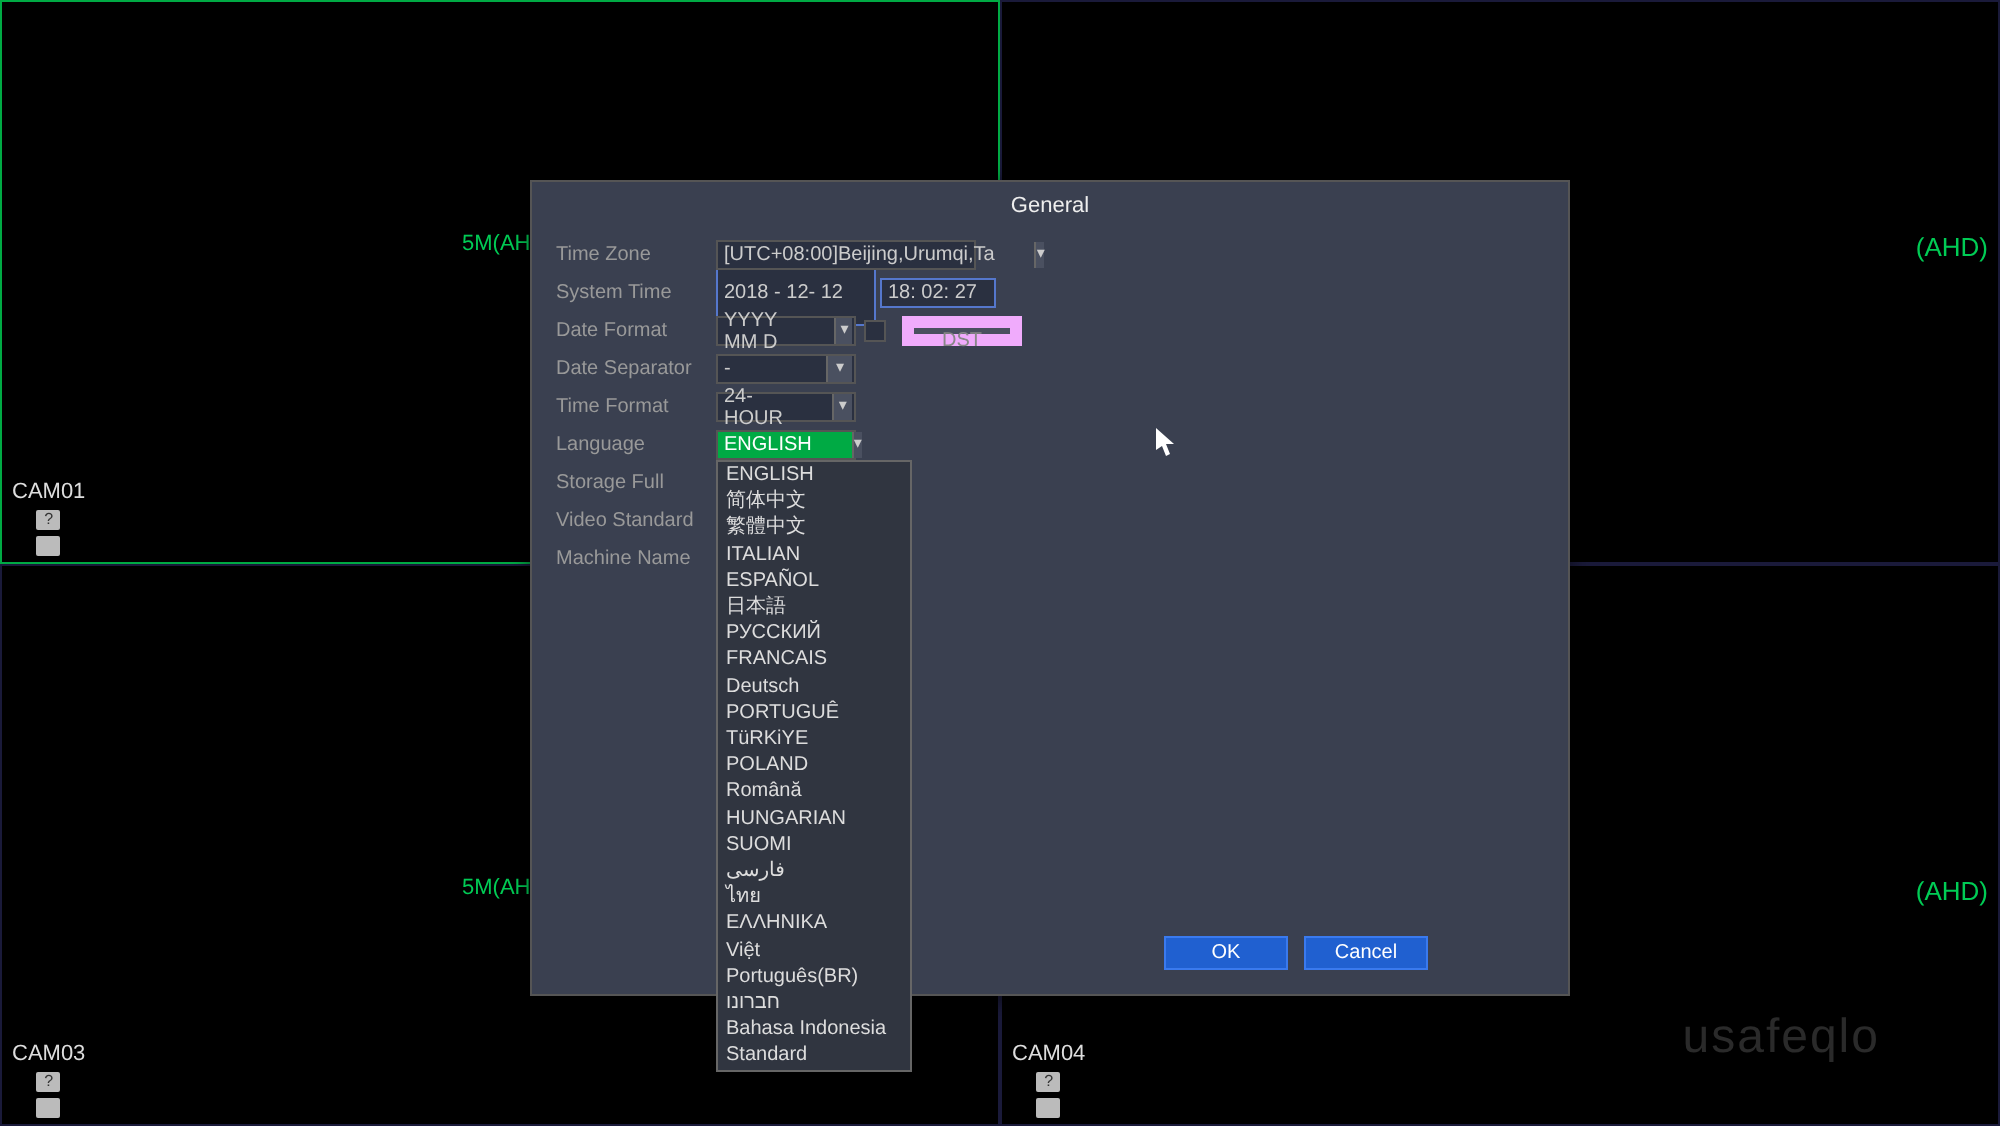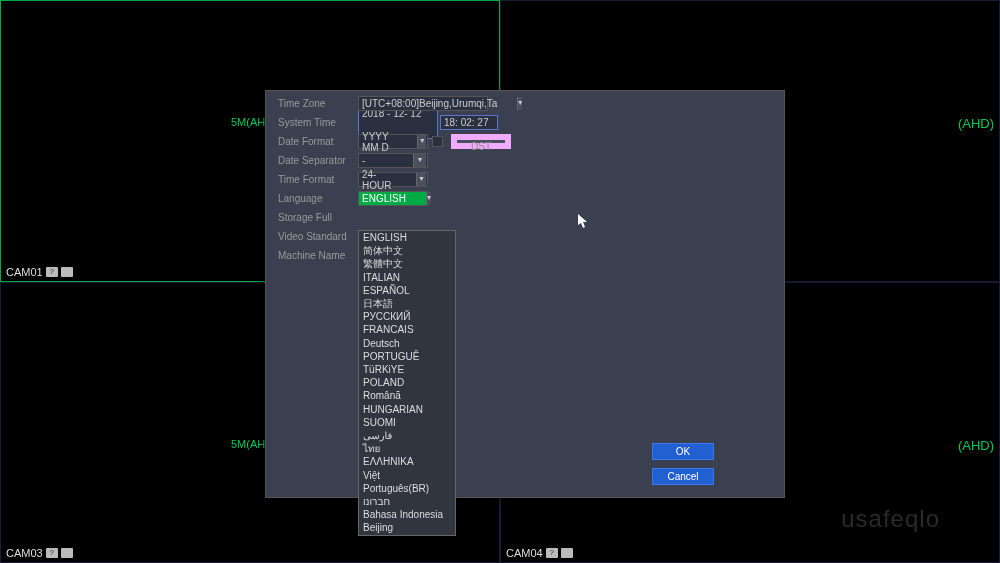--- a/index.html
+++ b/index.html
@@ -42,20 +42,21 @@
 }
 .cam-label {
   position: absolute;
   bottom: 3px;
   left: 5px;
   color: #ddd;
   font-size: 11px;
   display: flex;
   align-items: center;
   gap: 3px;
+  flex-direction: column;
 }
 .cam-icon {
   display: inline-block;
   width: 12px;
   height: 10px;
   background: #bbb;
   border-radius: 1px;
 }
 .cam-icon.q::before { content: "?"; color: #333; font-size: 8px; display: block; text-align: center; line-height: 10px; }
 .dialog {
@@ -117,20 +118,21 @@
 }
 .date-input {
   background: #2a3040;
   border: 1px solid #5577cc;
   color: #ccc;
   font-size: 10px;
   padding: 1px 3px;
   height: 33px;
   width: 80px;
   display: inline-flex;
+  align-items: center;
 }
 .time-input {
   background: #2a3040;
   border: 1px solid #5577cc;
   color: #ccc;
   font-size: 10px;
   padding: 1px 3px;
   height: 15px;
   width: 58px;
   margin-left: 2px;
@@ -170,21 +172,20 @@
   cursor: pointer;
   line-height: 13.2px;
   white-space: nowrap;
 }
 .dialog-buttons {
   position: absolute;
   bottom: 12px;
   right: 70px;
   display: flex;
   gap: 8px;
-  flex-direction: column;
 }
 .btn {
   background: #2060d0;
   border: 1px solid #3a7aee;
   color: #fff;
   font-size: 10px;
   padding: 2px 0;
   width: 62px;
   text-align: center;
   cursor: pointer;
@@ -236,20 +237,21 @@
     <div class="res-right" style="top:155px">(AHD)</div>
     <div class="cam-label">
       <span>CAM04</span>
       <span class="cam-icon q"></span>
       <span class="cam-icon"></span>
     </div>
   </div>
 </div>
 
 <div class="dialog">
+  <div class="dialog-title">General</div>
   <div class="dialog-body">
     <div class="form-row">
       <div class="form-label">Time Zone</div>
       <div class="select-field w130">
         <span>[UTC+08:00]Beijing,Urumqi,Ta</span>
           <span class="select-arrow">▾</span>
       </div>
     </div>
     <div class="form-row">
       <div class="form-label">System Time</div>
@@ -317,21 +319,21 @@
         <div class="dropdown-item">Română</div>
         <div class="dropdown-item">HUNGARIAN</div>
         <div class="dropdown-item">SUOMI</div>
         <div class="dropdown-item">فارسی</div>
         <div class="dropdown-item">ไทย</div>
         <div class="dropdown-item">ΕΛΛΗΝΙΚΑ</div>
         <div class="dropdown-item">Việt</div>
         <div class="dropdown-item">Português(BR)</div>
         <div class="dropdown-item">חברונו</div>
         <div class="dropdown-item">Bahasa Indonesia</div>
-        <div class="dropdown-item">Beijing</div>
+        <div class="dropdown-item">Standard</div>
       </div>
   </div>
   <div class="dialog-buttons">
     <div class="btn">OK</div>
     <div class="btn">Cancel</div>
   </div>
 </div>
 
 <div class="cursor">
   <svg width="11" height="15" viewBox="0 0 11 15">

